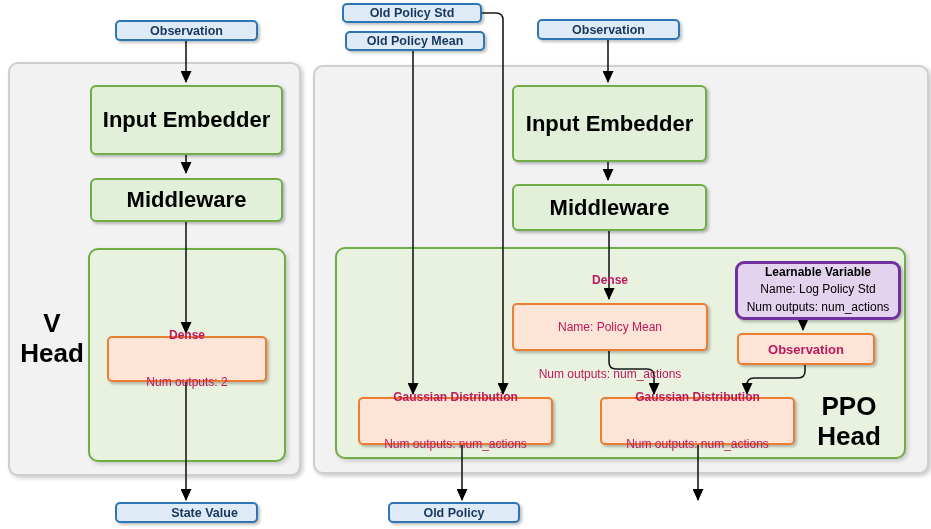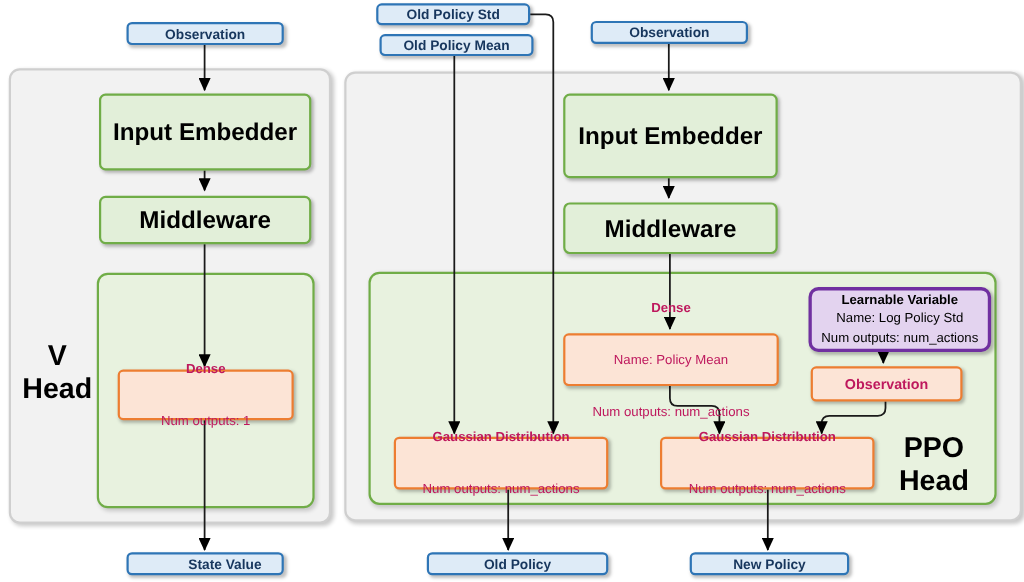--- a/index.html
+++ b/index.html
@@ -96,43 +96,40 @@
   </div>
   <div class="node io" style="left:345px;top:31px;width:140px;height:20px;text-align:right;">
     <span>Old Policy Mean</span>
   </div>
   <div class="node io" style="left:537px;top:19px;width:143px;height:21px;">
     <span>Observation</span>
   </div>
   <div class="node io" style="left:115px;top:502px;width:143px;height:21px;padding-left:36px;">
     <span>State Value</span>
   </div>
-  <div class="node io" style="left:388px;top:502px;width:165px;height:21px;text-align:center;">
+  <div class="node io" style="left:388px;top:502px;width:132px;height:21px;text-align:center;">
     <span>Old Policy</span>
-  </div>
-  <div class="node io" style="left:627px;top:502px;width:145px;height:21px;">
-    <span>New Policy</span>
   </div>
 
   <div class="node block-green" style="left:90px;top:85px;width:193px;height:70px;">
     <span>Input Embedder</span>
   </div>
   <div class="node block-green" style="left:90px;top:178px;width:193px;height:44px;">
     <span>Middleware</span>
   </div>
   <div class="node block-green" style="left:512px;top:85px;width:195px;height:77px;">
     <span>Input Embedder</span>
   </div>
   <div class="node block-green" style="left:512px;top:184px;width:195px;height:47px;">
     <span>Middleware</span>
   </div>
 
   <div class="node block-orange" style="left:107px;top:336px;width:160px;height:46px;">
     <span class="title">Dense</span>
-    <span class="sub">Num outputs: 1</span>
+    <span class="sub">Num outputs: 2</span>
   </div>
   <div class="node block-orange" style="left:512px;top:303px;width:196px;height:48px;">
     <span class="title">Dense</span>
     <span class="sub">Name: Policy Mean</span>
     <span class="sub">Num outputs: num_actions</span>
   </div>
   <div class="node block-purple" style="left:735px;top:261px;width:166px;height:59px;">
     <span class="title">Learnable Variable</span>
     <span class="sub">Name: Log Policy Std</span>
     <span class="sub">Num outputs: num_actions</span>

